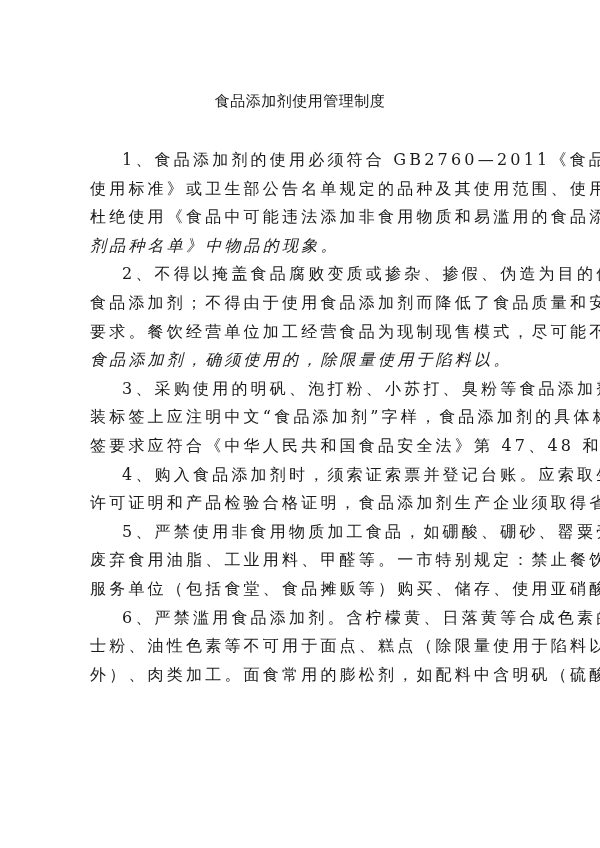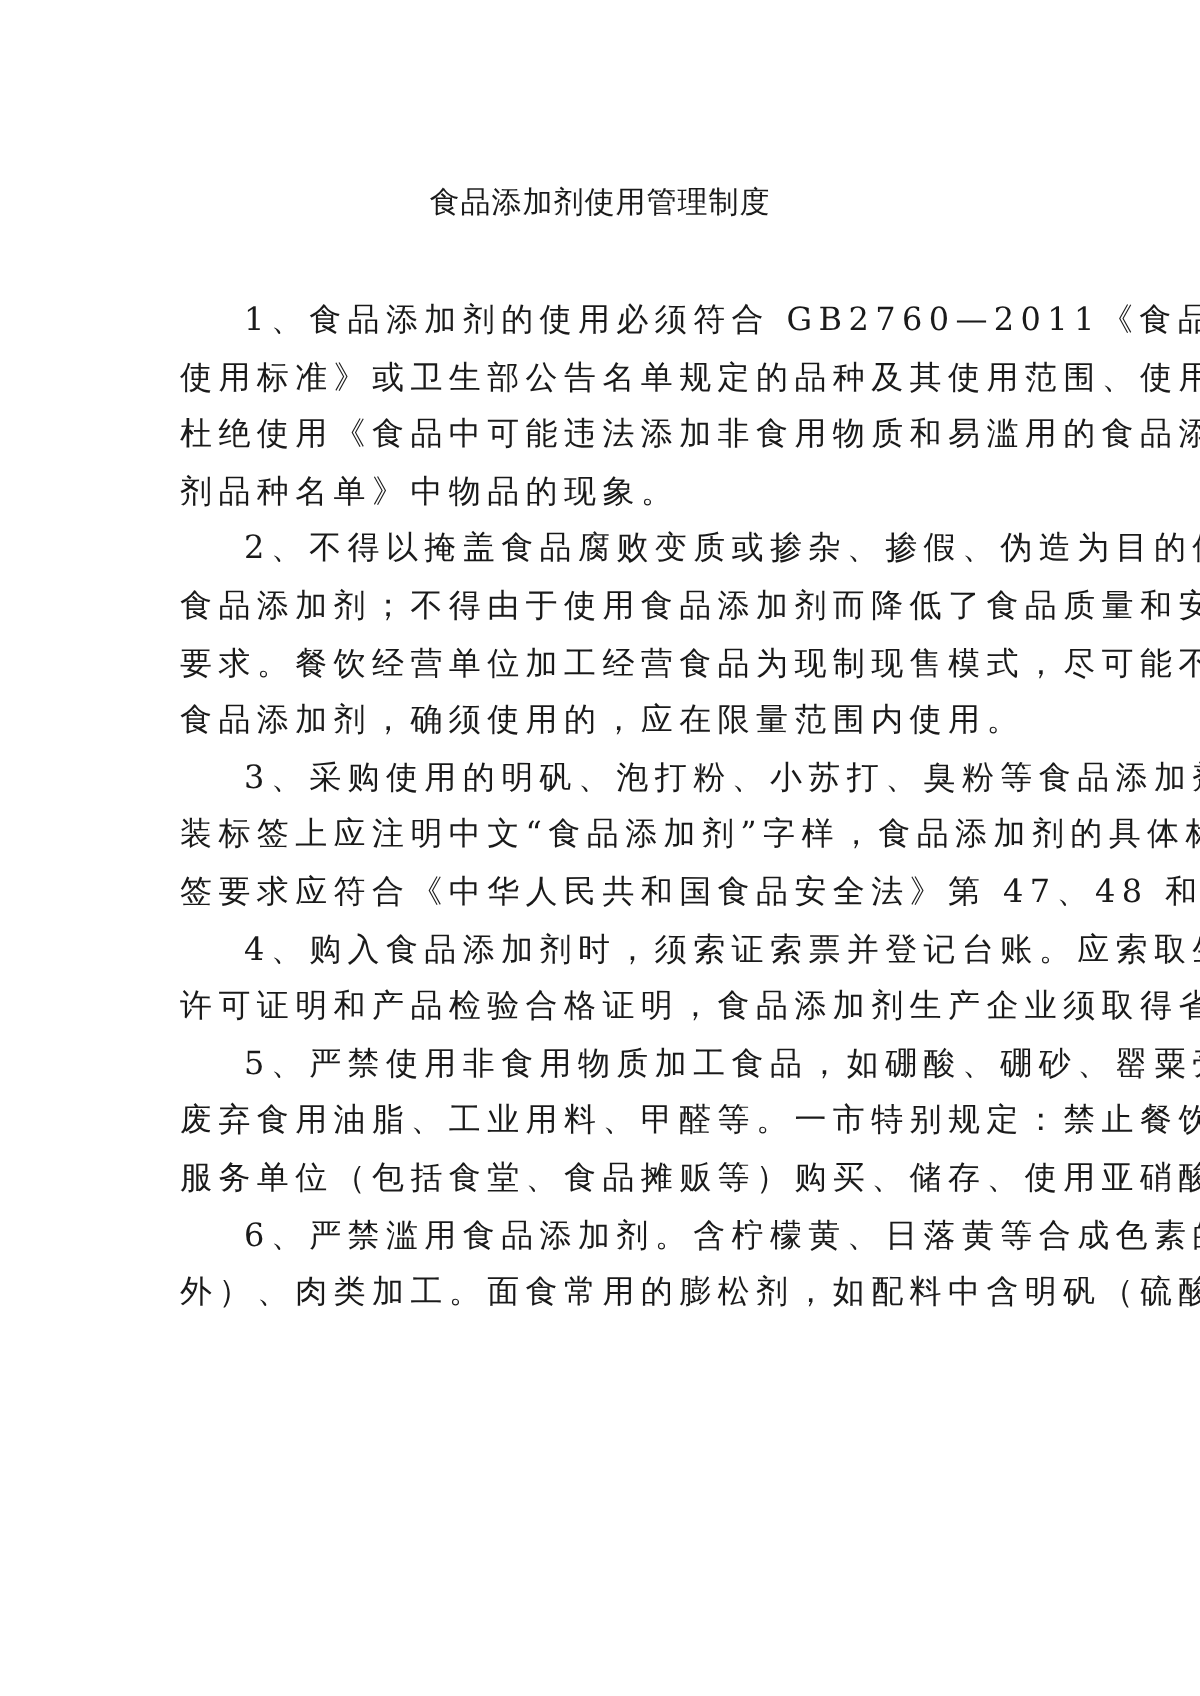--- a/index.html
+++ b/index.html
@@ -4,21 +4,21 @@
 <style>
   html, body { margin: 0; padding: 0; background: #ffffff; }
   body { width: 600px; height: 848px; position: relative; overflow: hidden;
          font-family: "DejaVu Serif", "Liberation Serif", serif; color: #1a1a1a; }
   .page { position: absolute; left: 0; top: 0; width: 600px; height: 788px; padding-left: 36px; }
   .title { position: absolute; top: 92px; left: 0; width: 600px; text-align: center;
            font-size: 15px; letter-spacing: 0.5px; }
   .body { position: absolute; left: 90px; top: 146px; width: 430px; }
   .line { height: 28.6px; line-height: 28.6px; font-size: 16px; white-space: nowrap;
           letter-spacing: 3.2px; text-align: justify; text-align-last: justify; }
-  .line.last { text-align-last: left; }
+  .line.last { text-align-last: left; font-style: italic; }
   .line.indent { padding-left: 32px; }
 </style>
 </head>
 <body>
 
 <div class="page">
   <div class="title">食品添加剂使用管理制度</div>
 
   <div class="body">
 
@@ -26,21 +26,21 @@
       <div class="line indent">1、食品添加剂的使用必须符合 GB2760—2011《食品添加剂</div>
       <div class="line">使用标准》或卫生部公告名单规定的品种及其使用范围、使用量，</div>
       <div class="line">杜绝使用《食品中可能违法添加非食用物质和易滥用的食品添加</div>
       <div class="line last">剂品种名单》中物品的现象。</div>
     </div>
 
     <div>
       <div class="line indent">2、不得以掩盖食品腐败变质或掺杂、掺假、伪造为目的使用</div>
       <div class="line">食品添加剂；不得由于使用食品添加剂而降低了食品质量和安全</div>
       <div class="line">要求。餐饮经营单位加工经营食品为现制现售模式，尽可能不用</div>
-      <div class="line last">食品添加剂，确须使用的，应在限量范围内使用。</div>
+      <div class="line last">食品添加剂，确须使用的，除限量使用于陷料以。</div>
     </div>
 
     <div>
       <div class="line indent">3、采购使用的明矾、泡打粉、小苏打、臭粉等食品添加剂包</div>
       <div class="line">装标签上应注明中文“食品添加剂”字样，食品添加剂的具体标</div>
       <div class="line">签要求应符合《中华人民共和国食品安全法》第 47、48 和 66 条</div>
     </div>
 
     <div>
       <div class="line indent">4、购入食品添加剂时，须索证索票并登记台账。应索取生产</div>
@@ -48,16 +48,17 @@
     </div>
 
     <div>
       <div class="line indent">5、严禁使用非食用物质加工食品，如硼酸、硼砂、罂粟壳、</div>
       <div class="line">废弃食用油脂、工业用料、甲醛等。一市特别规定：禁止餐饮业</div>
       <div class="line">服务单位（包括食堂、食品摊贩等）购买、储存、使用亚硝酸盐。</div>
     </div>
 
     <div>
       <div class="line indent">6、严禁滥用食品添加剂。含柠檬黄、日落黄等合成色素的吉</div>
+      <div class="line">士粉、油性色素等不可用于面点、糕点（除限量使用于陷料以</div>
       <div class="line">外）、肉类加工。面食常用的膨松剂，如配料中含明矾（硫酸铝</div>
     </div>
   </div>
 </div>
 
 </body></html>

